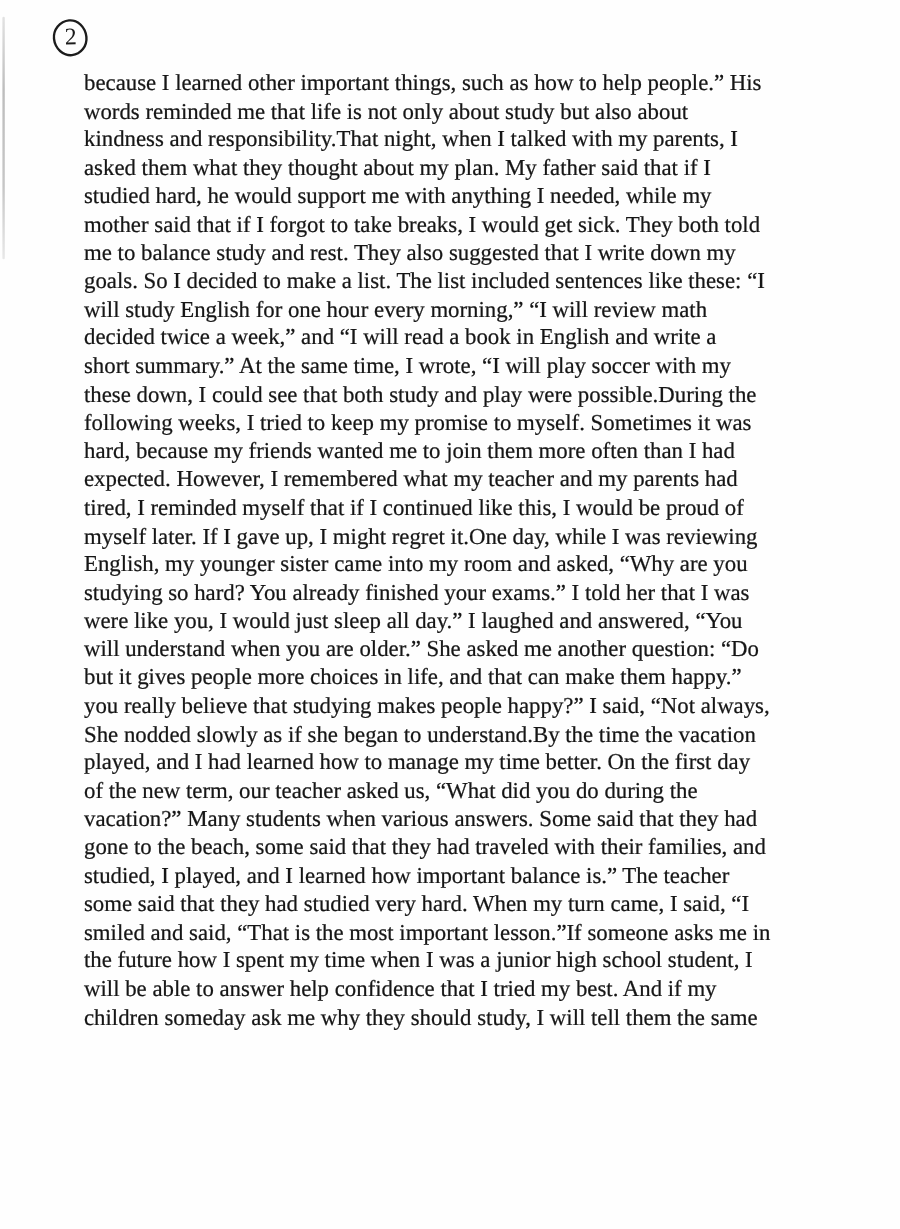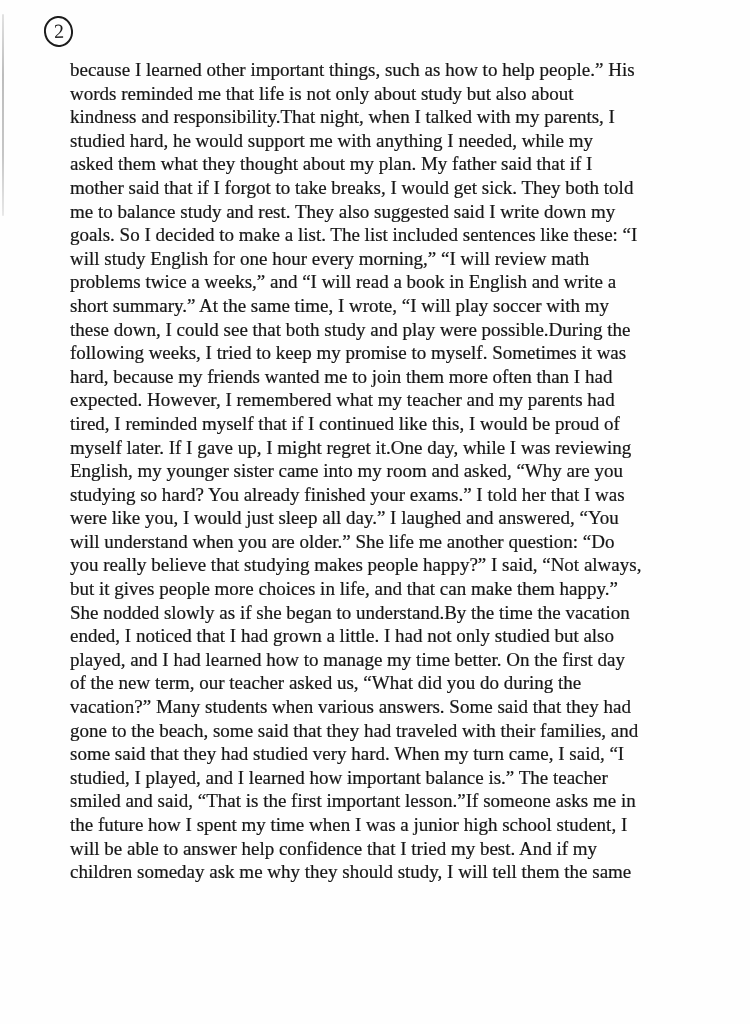--- a/index.html
+++ b/index.html
@@ -64,46 +64,45 @@
 
 <div class="page">
   <div class="scan-edge"></div>
   <div class="page-badge">
     <span>2</span>
   </div>
   <div class="text-block">
       <div class="line">because I learned other important things, such as how to help people.” His</div>
       <div class="line">words reminded me that life is not only about study but also about</div>
       <div class="line">kindness and responsibility.That night, when I talked with my parents, I</div>
+      <div class="line">asked them what they thought about my plan. My father said that if I</div>
       <div class="line">studied hard, he would support me with anything I needed, while my</div>
-      <div class="line">asked them what they thought about my plan. My father said that if I</div>
       <div class="line">mother said that if I forgot to take breaks, I would get sick. They both told</div>
-      <div class="line">me to balance study and rest. They also suggested said I write down my</div>
+      <div class="line">me to balance study and rest. They also suggested that I write down my</div>
       <div class="line">goals. So I decided to make a list. The list included sentences like these: “I</div>
       <div class="line">will study English for one hour every morning,” “I will review math</div>
-      <div class="line">problems twice a weeks,” and “I will read a book in English and write a</div>
+      <div class="line">decided twice a week,” and “I will read a book in English and write a</div>
       <div class="line">short summary.” At the same time, I wrote, “I will play soccer with my</div>
       <div class="line">these down, I could see that both study and play were possible.During the</div>
       <div class="line">following weeks, I tried to keep my promise to myself. Sometimes it was</div>
       <div class="line">hard, because my friends wanted me to join them more often than I had</div>
       <div class="line">expected. However, I remembered what my teacher and my parents had</div>
       <div class="line">tired, I reminded myself that if I continued like this, I would be proud of</div>
       <div class="line">myself later. If I gave up, I might regret it.One day, while I was reviewing</div>
       <div class="line">English, my younger sister came into my room and asked, “Why are you</div>
       <div class="line">studying so hard? You already finished your exams.” I told her that I was</div>
       <div class="line">were like you, I would just sleep all day.” I laughed and answered, “You</div>
-      <div class="line">will understand when you are older.” She life me another question: “Do</div>
+      <div class="line">will understand when you are older.” She asked me another question: “Do</div>
+      <div class="line">but it gives people more choices in life, and that can make them happy.”</div>
       <div class="line">you really believe that studying makes people happy?” I said, “Not always,</div>
-      <div class="line">but it gives people more choices in life, and that can make them happy.”</div>
       <div class="line">She nodded slowly as if she began to understand.By the time the vacation</div>
-      <div class="line">ended, I noticed that I had grown a little. I had not only studied but also</div>
       <div class="line">played, and I had learned how to manage my time better. On the first day</div>
       <div class="line">of the new term, our teacher asked us, “What did you do during the</div>
       <div class="line">vacation?” Many students when various answers. Some said that they had</div>
       <div class="line">gone to the beach, some said that they had traveled with their families, and</div>
+      <div class="line">studied, I played, and I learned how important balance is.” The teacher</div>
       <div class="line">some said that they had studied very hard. When my turn came, I said, “I</div>
-      <div class="line">studied, I played, and I learned how important balance is.” The teacher</div>
-      <div class="line">smiled and said, “That is the first important lesson.”If someone asks me in</div>
+      <div class="line">smiled and said, “That is the most important lesson.”If someone asks me in</div>
       <div class="line">the future how I spent my time when I was a junior high school student, I</div>
       <div class="line">will be able to answer help confidence that I tried my best. And if my</div>
       <div class="line">children someday ask me why they should study, I will tell them the same</div>
     </div>
 </div>
 
 </body></html>

